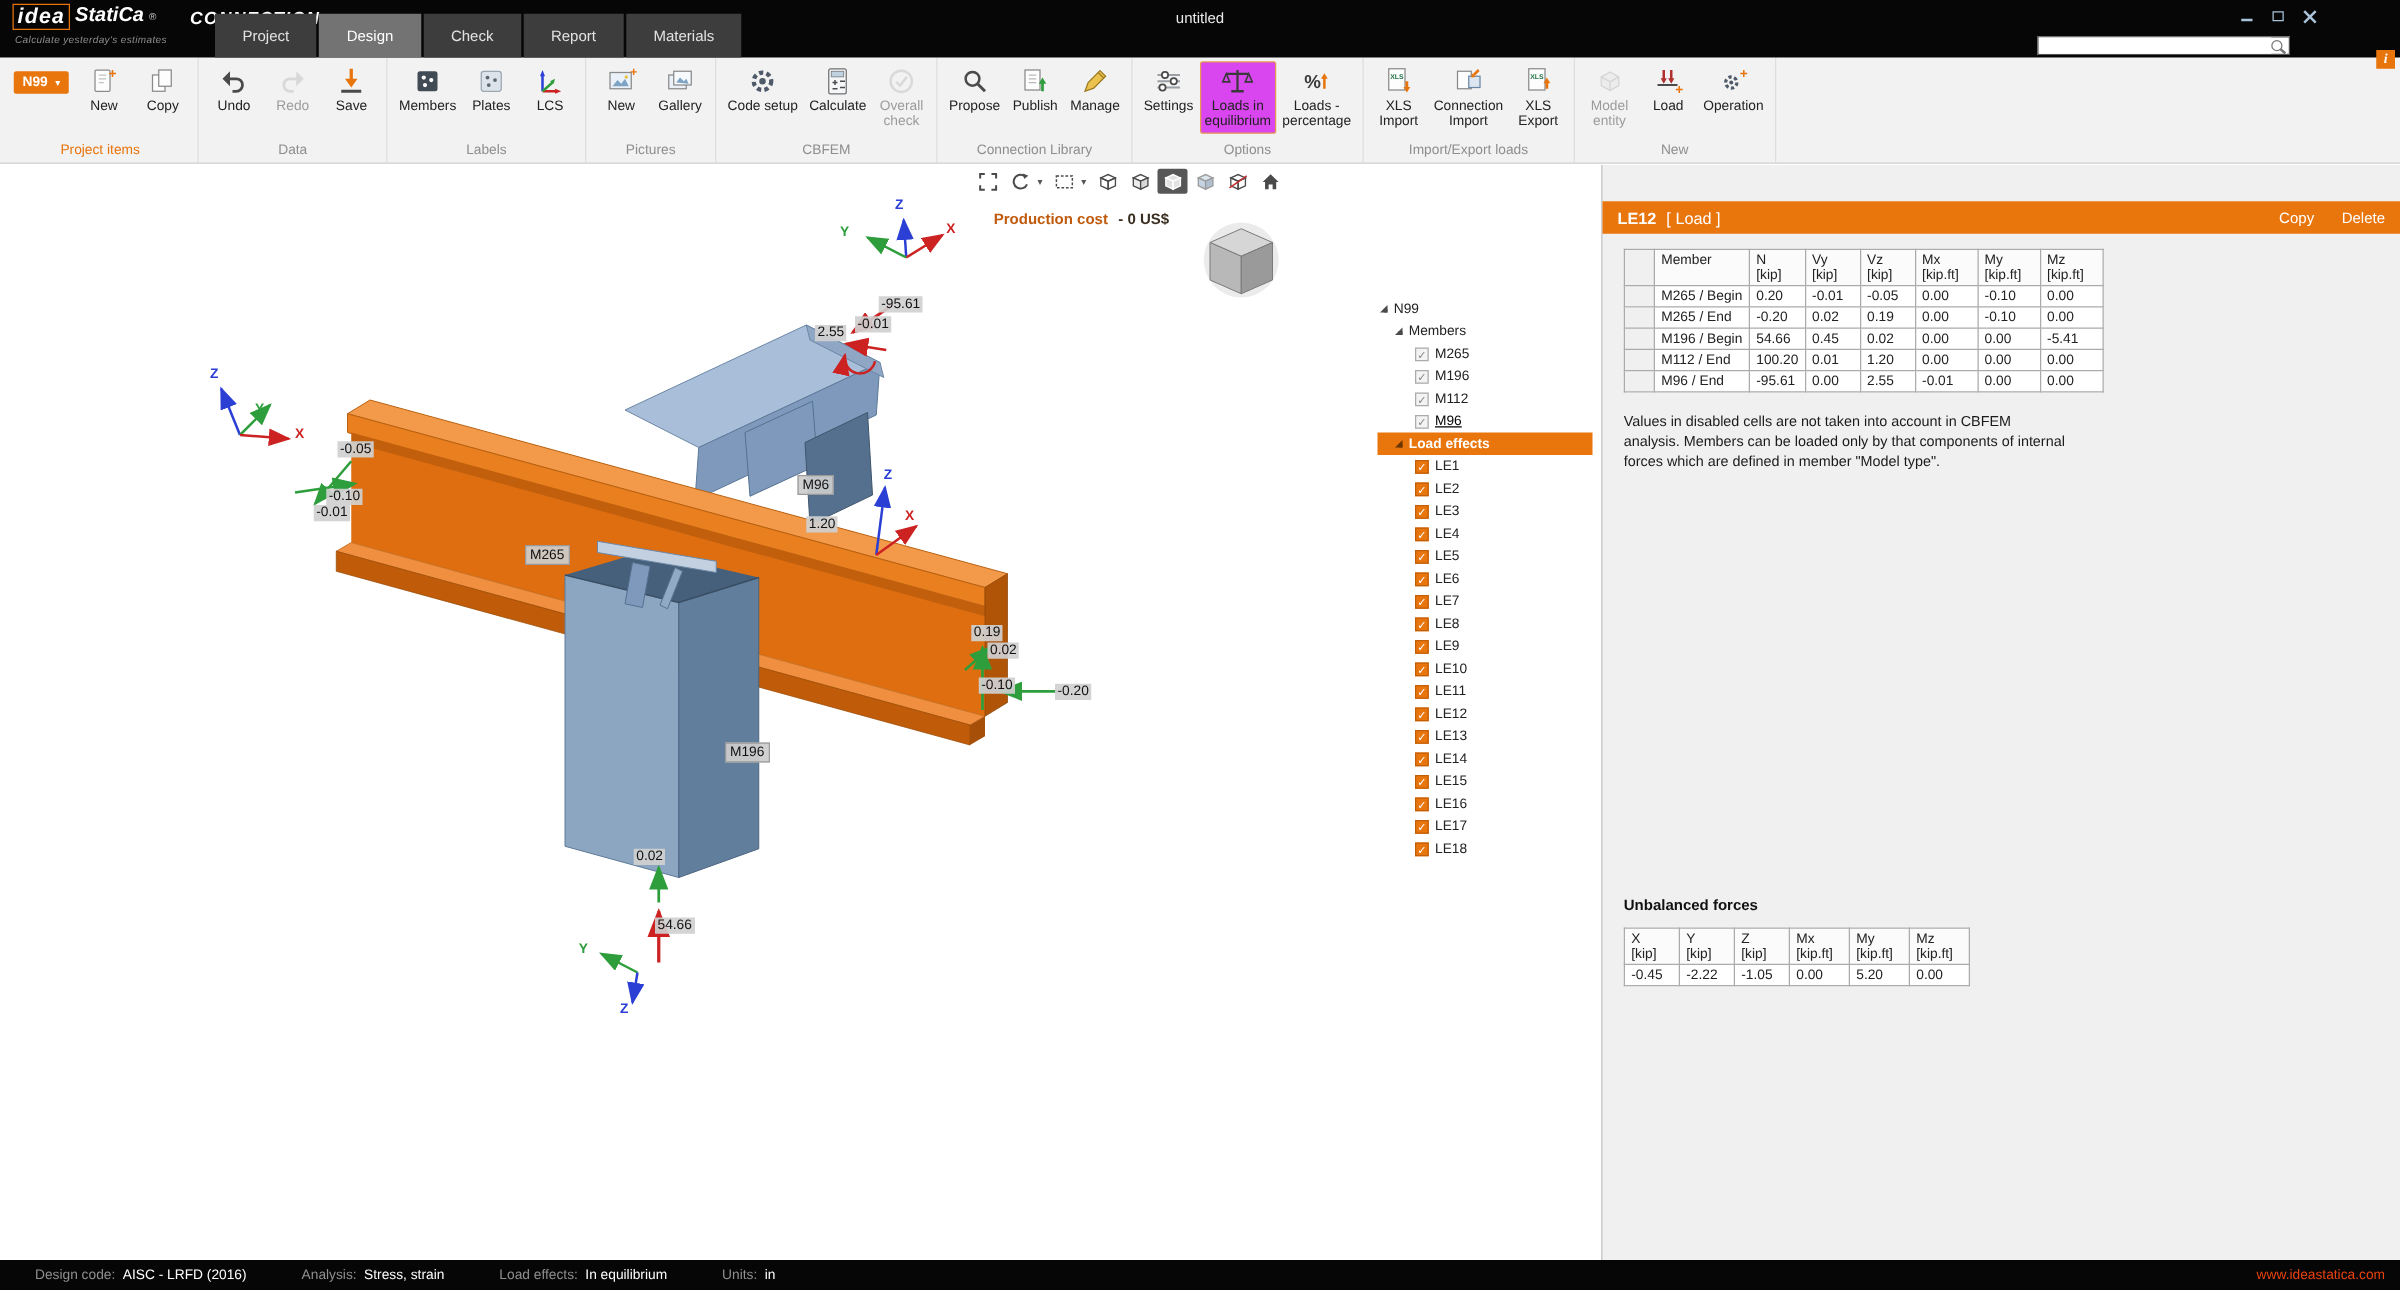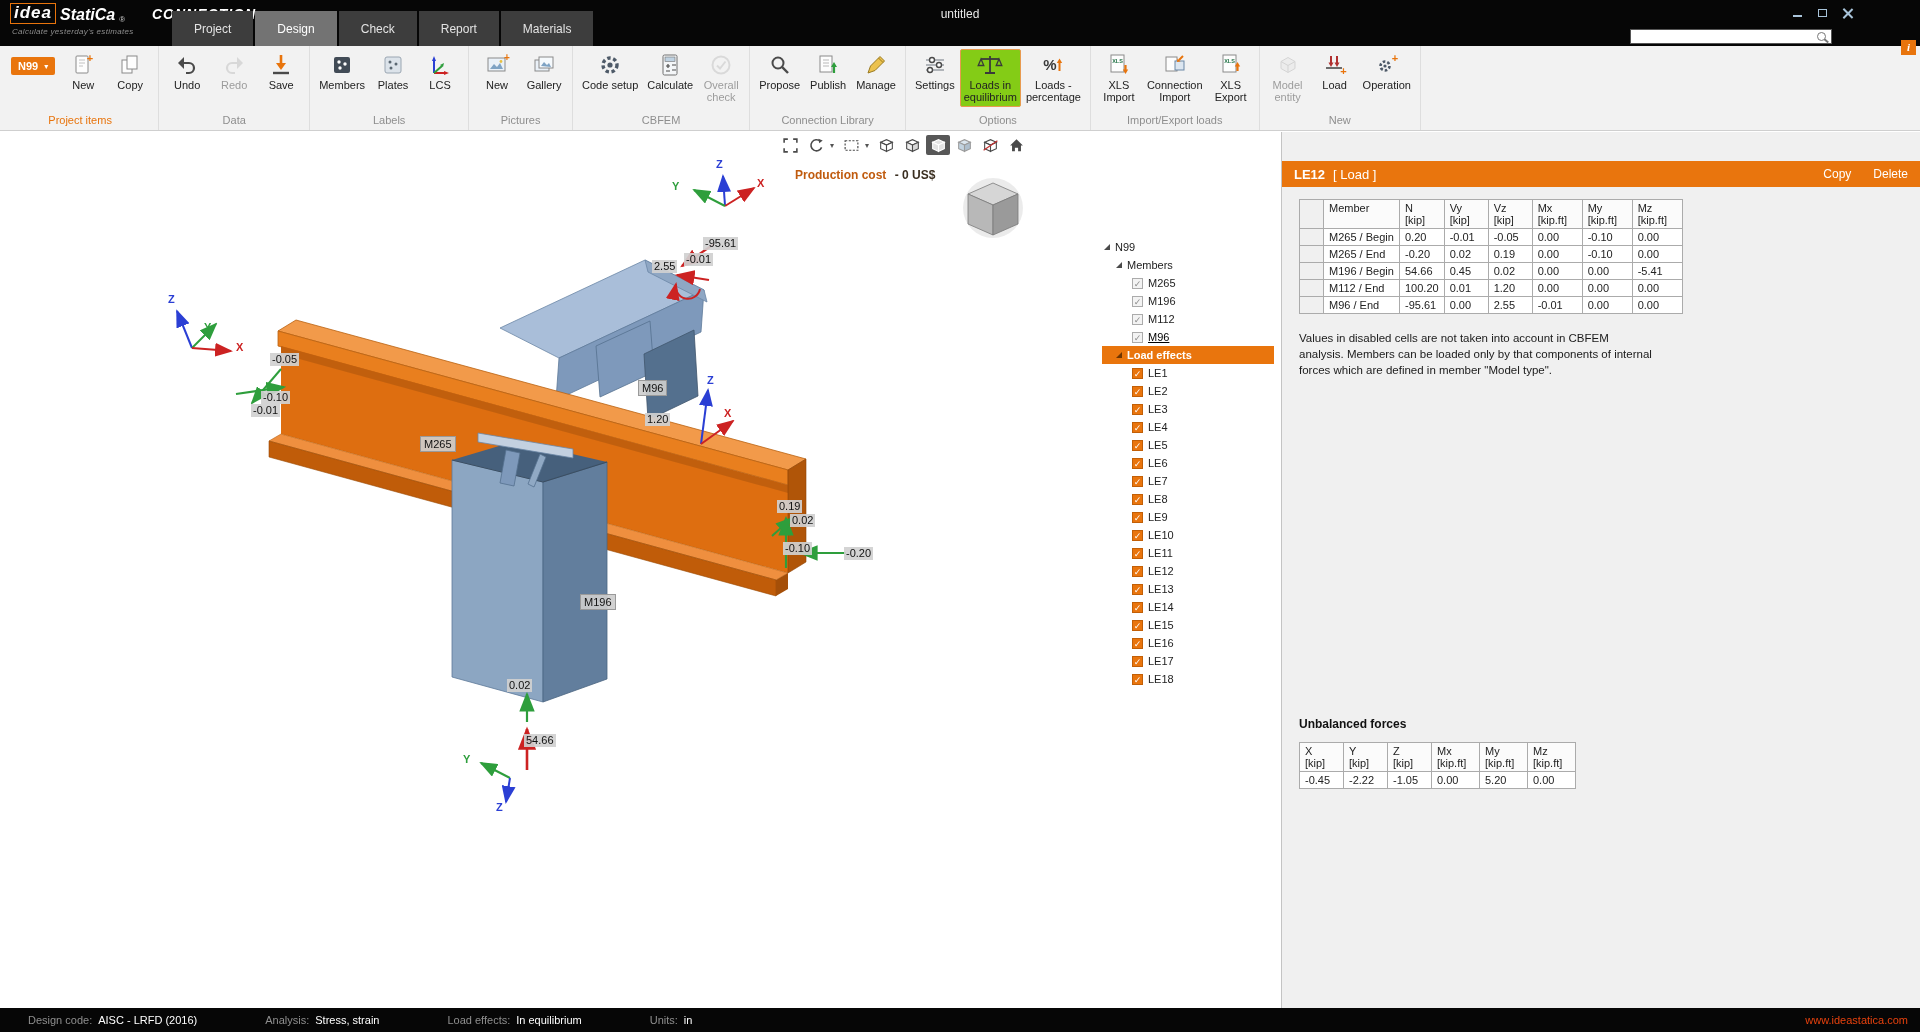--- a/index.html
+++ b/index.html
@@ -1,21 +1,21 @@
 <!DOCTYPE html>
 <html><head>
 <meta charset="utf-8">
 <style>
   *{margin:0;padding:0;box-sizing:border-box}
   html,body{width:1920px;height:1032px;overflow:hidden}
   body{font-family:"Liberation Sans",sans-serif;background:#fff;position:relative;font-size:12px}
 
   
   .header{position:absolute;top:0;left:0;right:0;height:46px;background:#060606;z-index:30}
-  .brand{position:absolute;left:10px;top:3px;display:flex;align-items:flex-end;gap:4px;white-space:nowrap}
+  .brand{position:absolute;left:10px;top:3px;display:flex;align-items:center;gap:4px;white-space:nowrap}
   .logo-idea{color:#fff;font-weight:bold;font-style:italic;font-size:17px;letter-spacing:1px;border:1px solid #E8740C;padding:0 3px;line-height:1.1}
   .logo-statica{color:#fff;font-weight:bold;font-style:italic;font-size:16px}
   .logo-reg{color:#ccc;font-size:8px;vertical-align:super}
   .tagline{position:absolute;left:12px;top:27px;font-size:8px;color:#8E8E8E;font-style:italic;letter-spacing:.3px}
   .conn{position:absolute;left:152px;top:6px;font-size:14px;font-weight:bold;font-style:italic;color:#fff;letter-spacing:1px}
   .doctitle{position:absolute;left:0;right:0;top:7px;text-align:center;font-size:12px;color:#E9E9E9}
   .winbtns{position:absolute;right:66px;top:7px;display:flex;gap:12px}
   .wb{width:13px;height:12px;position:relative;display:inline-block;cursor:pointer}
   .wb-min::after{content:"";position:absolute;left:2px;right:2px;bottom:2px;height:2px;background:#A9C4DA}
   .wb-max::after{content:"";position:absolute;inset:2px;border:1.5px solid #A9C4DA}
@@ -33,21 +33,21 @@
 
   
   .ribbon{position:absolute;top:46px;left:0;right:0;height:85px;background:#F2F2F2;border-bottom:1px solid #CFCFCF;display:flex;align-items:stretch;padding-left:2px;z-index:20}
   .rgroup{display:flex;flex-direction:column;border-right:1px solid #DEDEDE;padding:3px 5px 0}
   .ritems{flex:1;display:flex;align-items:flex-start;gap:1px}
   .ritem{min-width:46px;max-width:66px;display:flex;flex-direction:column;align-items:center;gap:1px;padding:2px 3px;font-size:11px;color:#222;border:1px solid transparent;border-radius:2px;cursor:default}
   .ric{width:26px;height:26px;display:block}
   .ric svg{width:26px;height:26px;display:block}
   .rlabel{text-align:center;line-height:1.12;white-space:pre-line}
   .rdis{opacity:.42}
-  .ract{background:#84cc16;border-color:#E89A4F}
+  .ract{background:#d946ef;border-color:#E89A4F}
   .glabel{height:16px;font-size:11px;color:#8E8E8E;text-align:center;white-space:nowrap;padding:0 3px}
   .ghl{color:#E8740C}
   .chip{background:#E9750D;color:#fff;font-size:11px;font-weight:bold;padding:3px 7px;border-radius:2px;display:flex;align-items:center;gap:6px;margin-top:5px;cursor:pointer}
   .chip .caret{font-size:8px;font-weight:normal}
 
   
   .main{position:absolute;top:132px;left:0;right:0;bottom:24px;background:#fff}
   .viewport{position:absolute;left:0;top:0;width:1280px;height:100%;overflow:hidden;background:#fff}
   .scene{position:absolute;left:0;top:0}
   .vptb{position:absolute;left:778px;top:3px;display:flex;align-items:center;gap:2px}
@@ -88,21 +88,21 @@
   .ftab th,.ftab td{border:1px solid #ABABAB;padding:2px 5px;text-align:left;vertical-align:top;font-weight:normal;overflow:hidden;white-space:nowrap}
   .ftab th{background:#FBFBFB}
   .ftab .selcol{background:#F0F0F0}
   .cunit{color:#222}
   .note{margin-top:16px;width:356px;font-size:11.5px;line-height:1.4;color:#1A1A1A}
   .unbal{position:absolute;top:518px;left:0}
   .ubtitle{font-size:12px;font-weight:bold;color:#111;margin-bottom:11px}
 
   
   .statusbar{position:absolute;bottom:0;left:0;right:0;height:24px;background:#060606;display:flex;align-items:center;padding:0 12px 0 28px}
-  .sitems{display:flex;gap:68px}
+  .sitems{display:flex;gap:44px}
   .sitem{display:flex;gap:6px;font-size:11px;white-space:nowrap}
   .slabel{color:#8F8F8F}
   .svalue{color:#fff;font-weight:normal}
   .website{margin-left:auto;color:#E8420E;font-size:11px;cursor:pointer}
 </style>
 </head>
 <body>
 
 <div class="header">
   <div class="brand">

